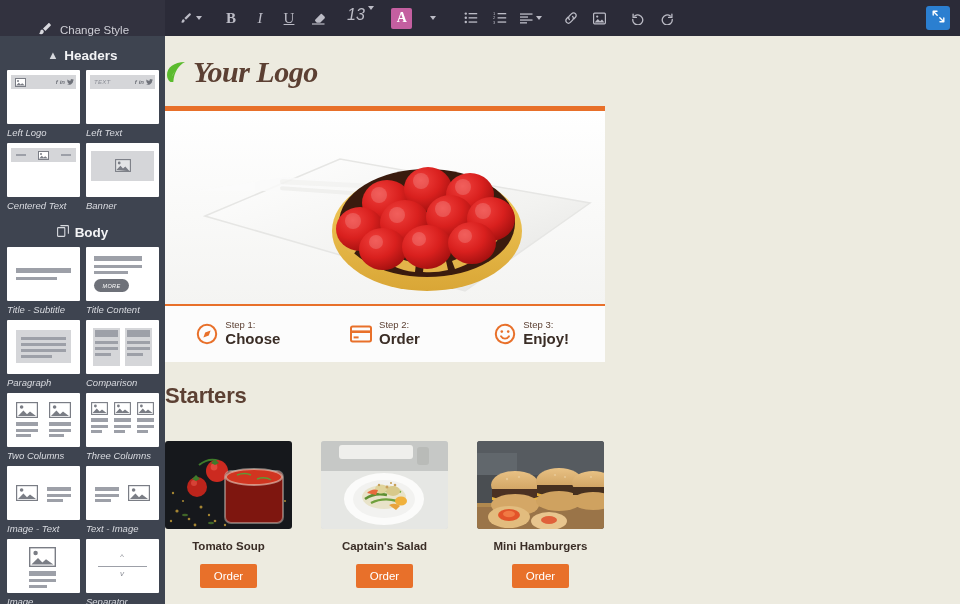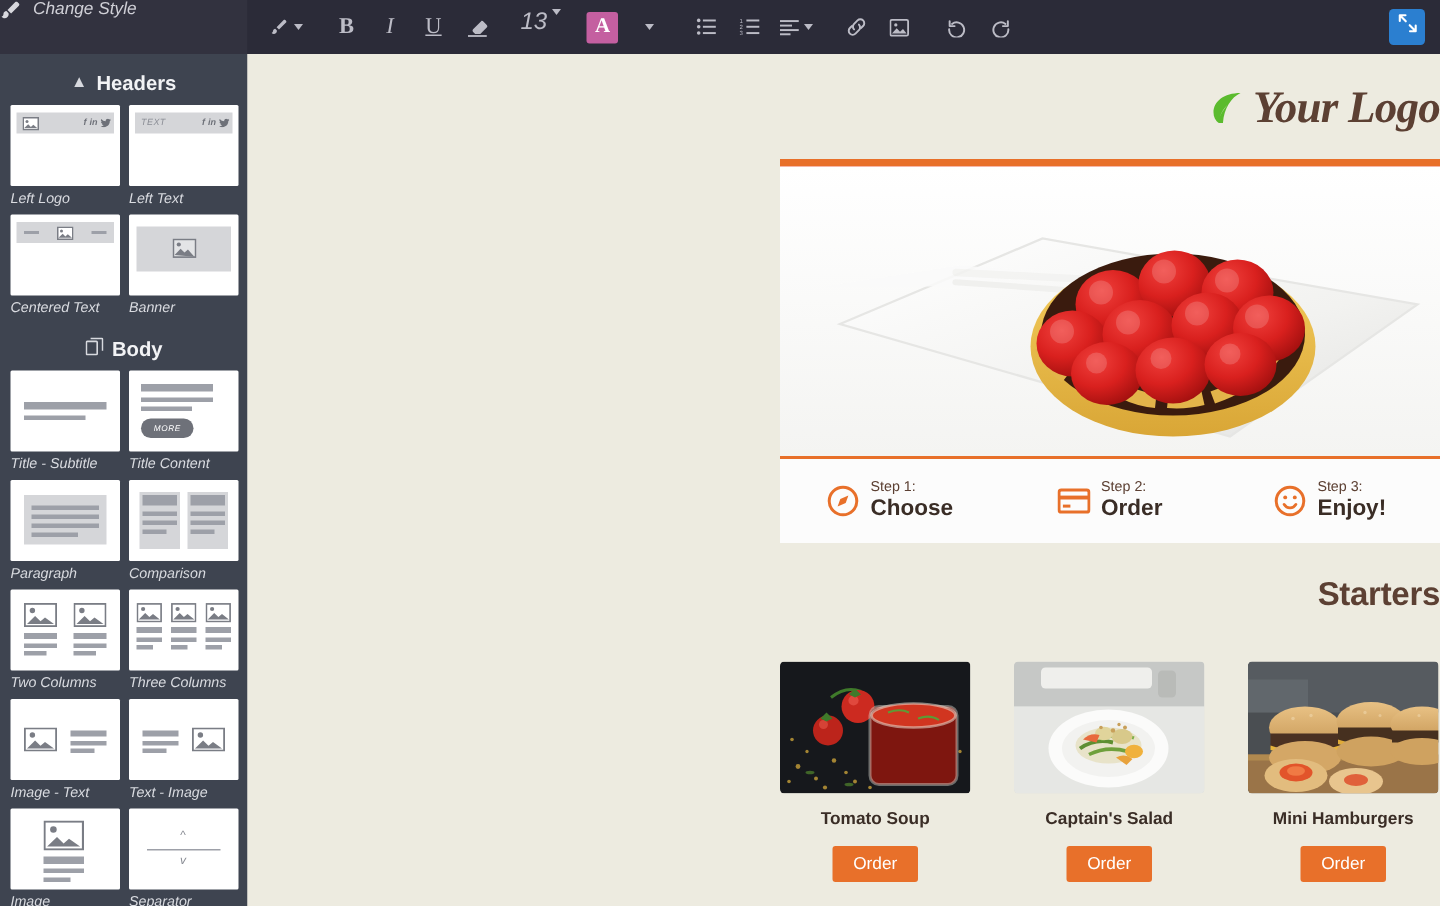--- a/index.html
+++ b/index.html
@@ -9,22 +9,23 @@
     overflow: hidden;
     background: #EDEBE0;
   }
   #app { position: relative; width: 960px; height: 604px; display: flex; flex-direction: column; }
 
   
   .topbar { height: 36px; display: flex; flex-shrink: 0; background: #2B2B38; }
   .topbar-left {
     width: 165px; height: 36px; flex-shrink: 0;
     background: #32323F;
-    display: flex; align-items: flex-start; gap: 8px;
-    color: #CFCFD6; font-size: 11.5px; font-style: italic;
+    display: flex; align-items: flex-end; gap: 8px;
+    padding-left: 38px;
+    color: #CFCFD6; font-size: 11.5px;
   }
   .topbar-left .brush-ico { width: 14px; height: 14px; display:block; }
   .topbar-right {
     flex: 1; height: 36px; background: #2B2B38;
     display: flex; align-items: center; gap: 0px; padding-left: 11px;
     position: relative;
   }
   .tb-btn {
     height: 24px; min-width: 24px;
     display: inline-flex; align-items: center; justify-content: center;
@@ -89,33 +90,32 @@
     position: absolute; background: #6E7179; color: #fff; border-radius: 7px;
     font-size: 5.5px; display: flex; align-items: center; justify-content: center;
     letter-spacing: 0.4px;
   }
   .t-chev { position:absolute; color:#8A8D95; font-size:8px; line-height:1; }
   .t-line { position:absolute; background:#9DA0A8; height:1px; }
 
   
   .canvas {
     flex: 1; background: #EDEBE0; overflow: hidden;
-    display: flex; flex-direction: column; align-items: flex-end;
+    display: flex; flex-direction: column; align-items: flex-start;
     position: relative;
-    padding-left: 24px;
   }
   .logo-wrap { margin-top: 19px; display: flex; align-items: center; justify-content: center; gap: 6px; }
   .leaf { width: 22px; height: 24px; display:block; }
   .logo-text {
     font-family: "Liberation Serif", serif; font-style: italic;
     font-size: 30px; color: #5C4033; letter-spacing: -0.5px; font-weight: 600;
   }
 
   .card {
-    width: 440px; background: #ef4444;
+    width: 440px; background: #0ea5e9;
     border-top: 5px solid #E8702A;
     margin-top: 17px;
   }
   .hero { width: 100%; height: 193px; position: relative; overflow: hidden; background: #fff; }
   .hero-sep { height: 2px; background: #E8702A; width: 100%; }
   .steps { height: 56px; display: flex; align-items: center; background: #FCFCFC; }
   .step { flex: 1; display: flex; align-items: center; justify-content: center; gap: 7px; }
   .step-ico { width: 22px; height: 22px; flex-shrink: 0; display:flex; align-items:center; justify-content:center; }
   .step-txt { display: flex; flex-direction: column; line-height: 1.12; }
   .step-n { font-size: 9.5px; color: #5C4033; }

